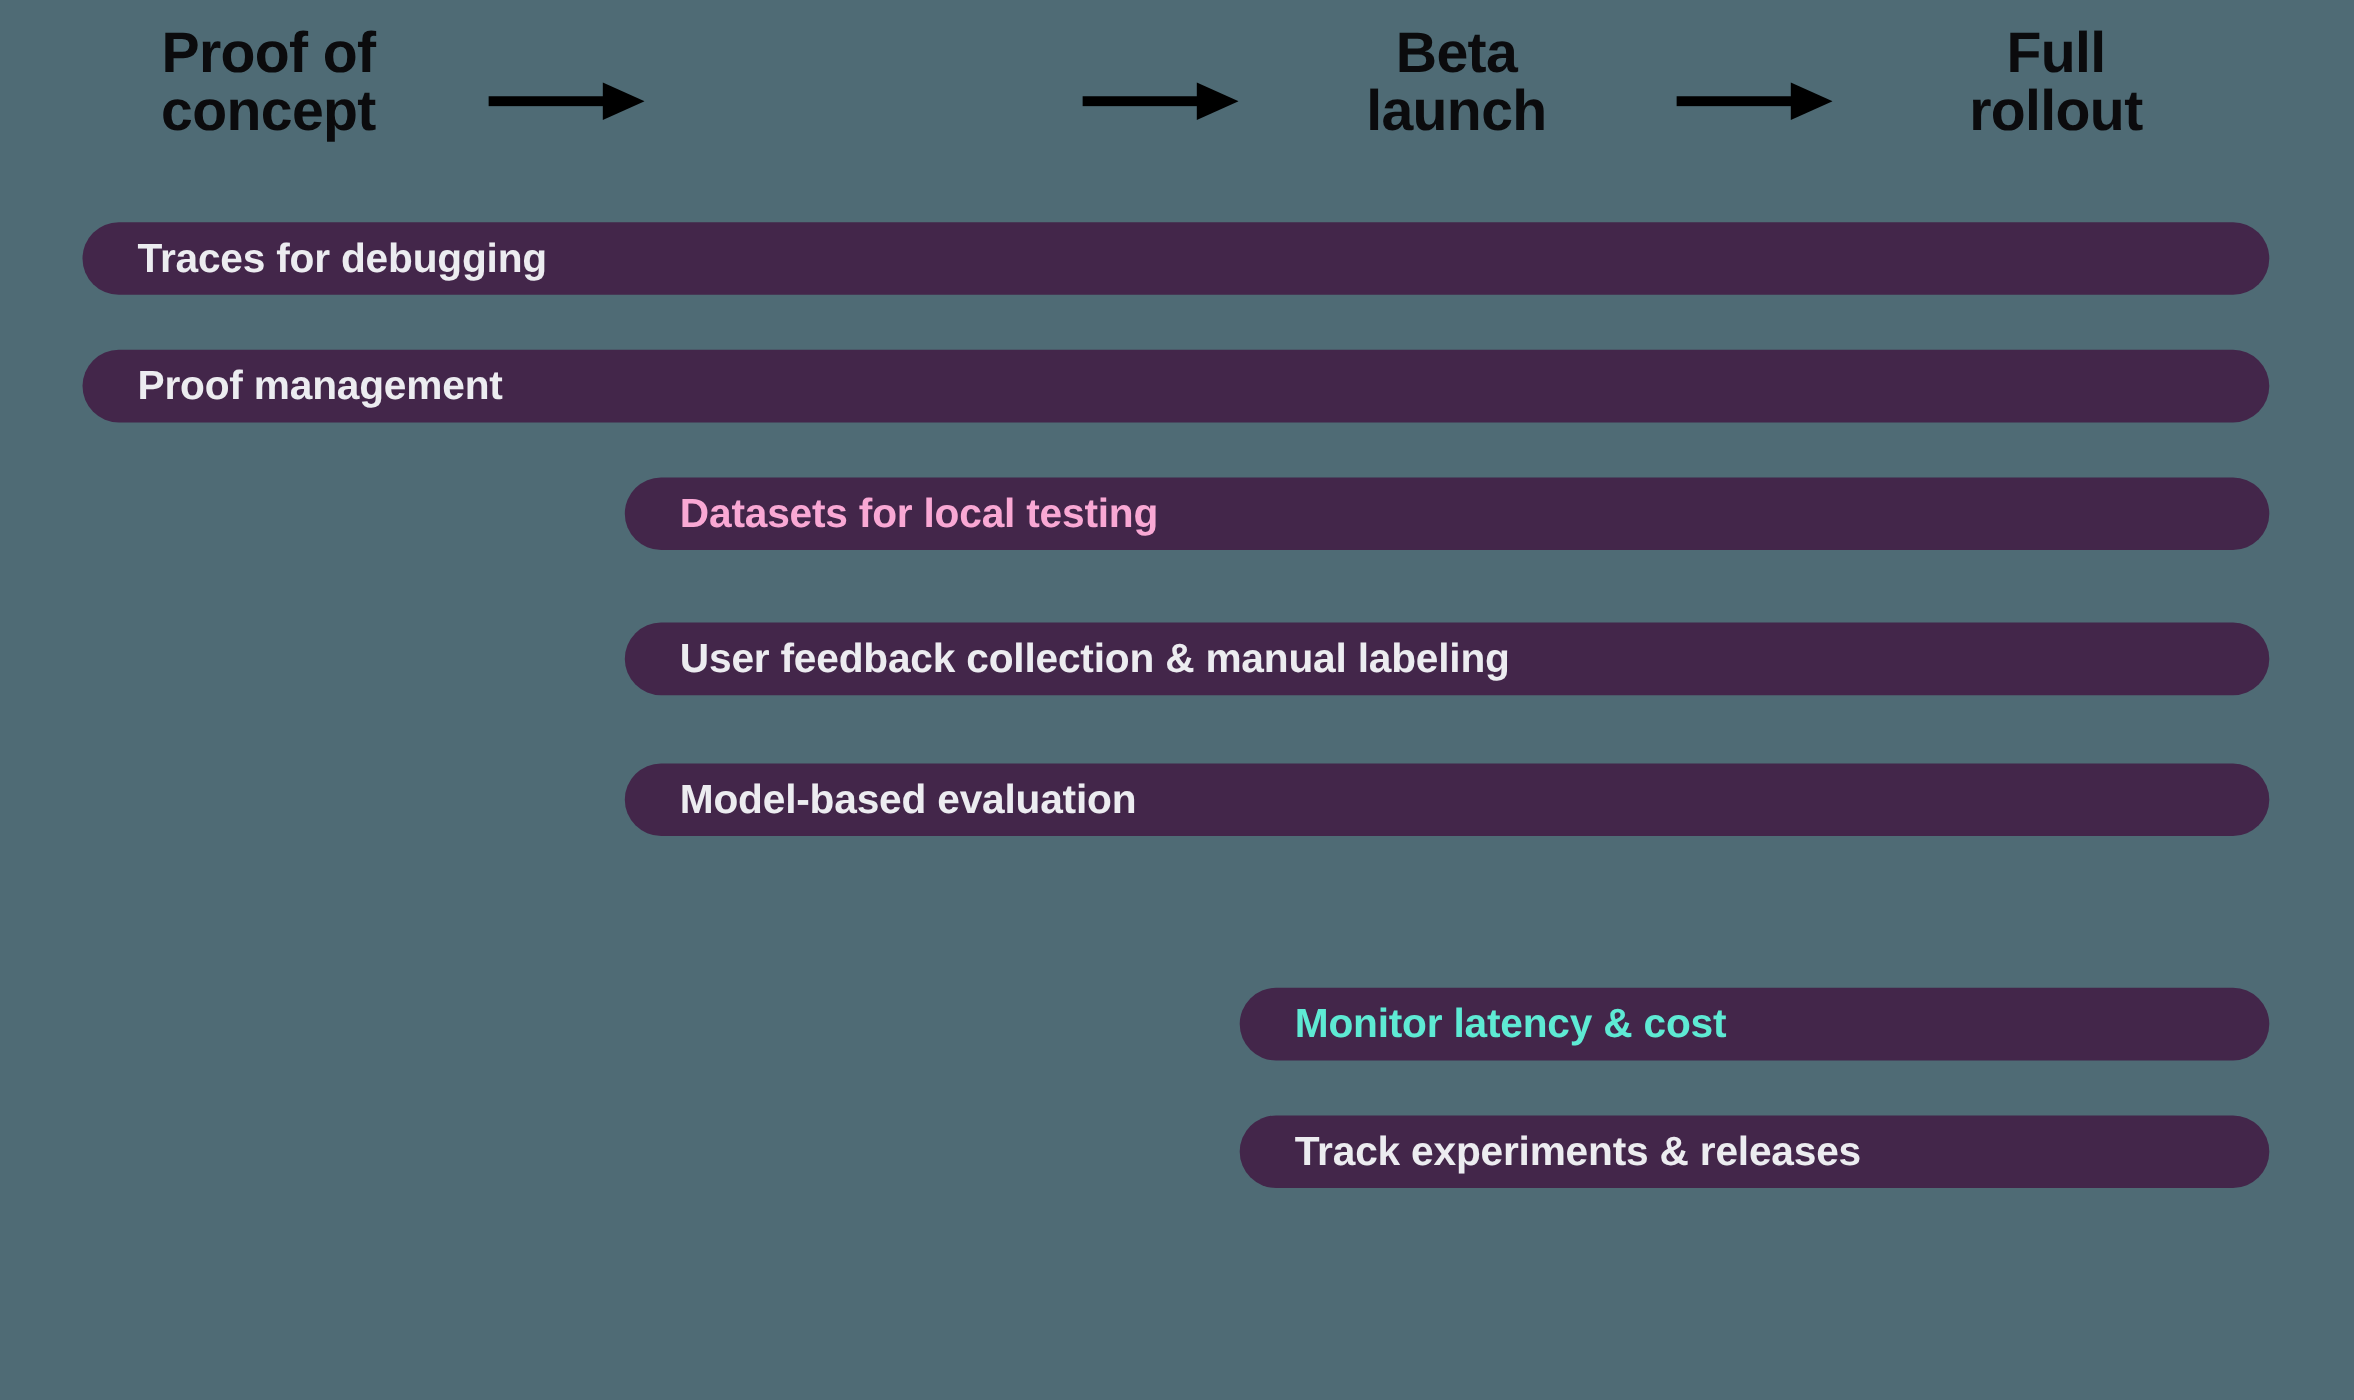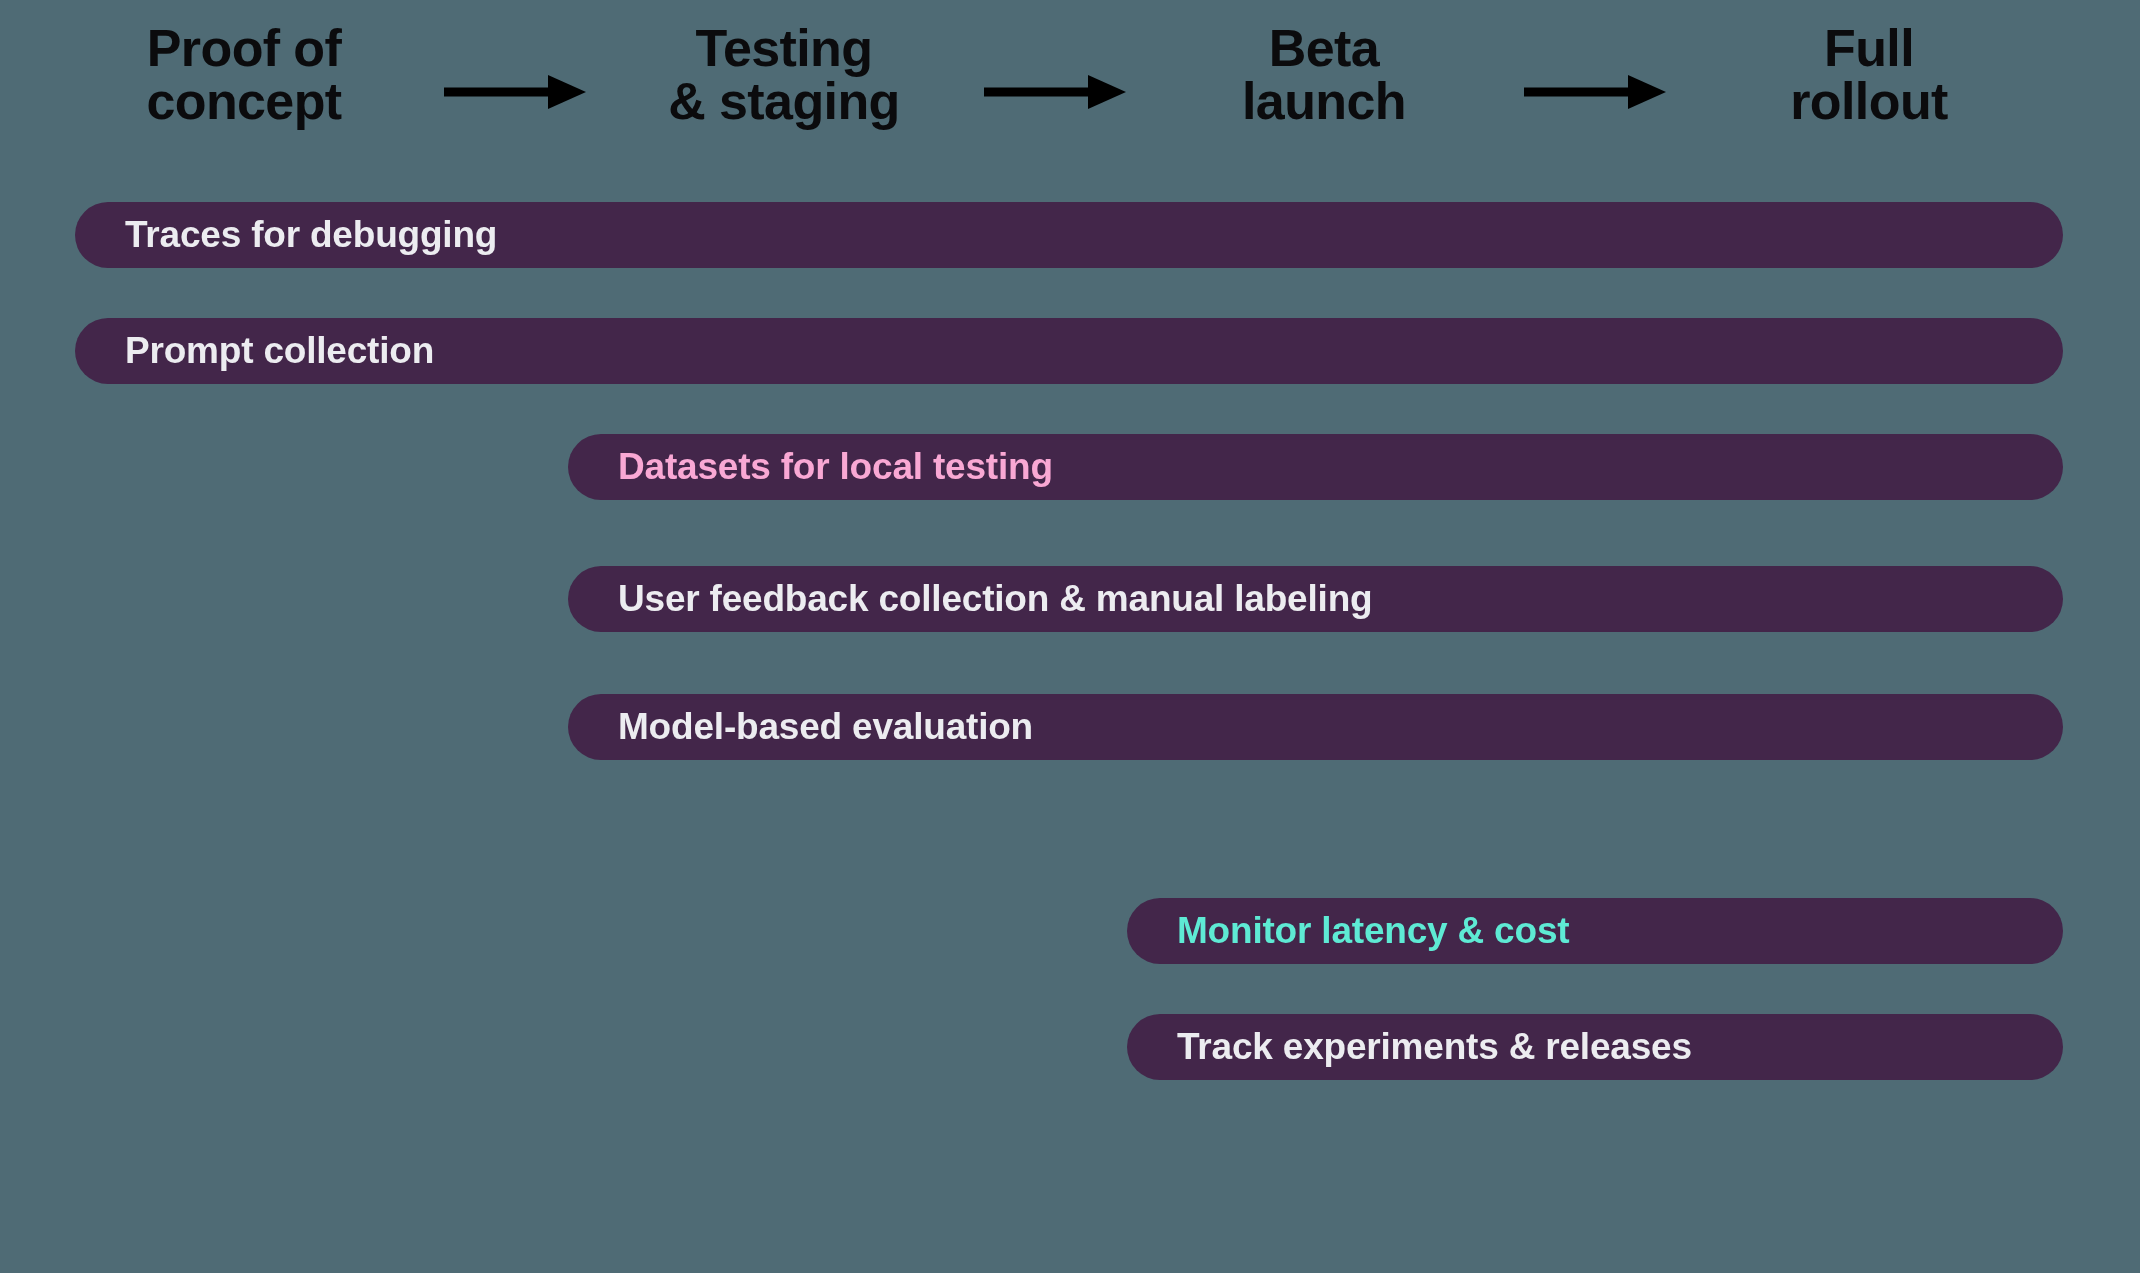--- a/index.html
+++ b/index.html
@@ -78,21 +78,20 @@
   .bar.align-left  { justify-content: flex-start; padding-left: 50px; }
   .bar.align-center{ justify-content: center;     padding: 0 40px; }
 </style>
 </head>
 <body>
 
 <div id="canvas">
 
   <div class="phase-header" id="phase-header">
       <div class="phase-label" style="left: 30px; width: 420px; color: rgb(11, 11, 13);"><span class="ln">Proof of</span><span class="ln">concept</span></div>
-      <div class="phase-label" style="left: 570px; width: 420px; color: rgb(11, 11, 13);"><span class="ln">Testing</span><span class="ln">&amp; staging</span></div>
       <div class="phase-label" style="left: 1110px; width: 420px; color: rgb(11, 11, 13);"><span class="ln">Beta</span><span class="ln">launch</span></div>
       <div class="phase-label" style="left: 1655px; width: 420px; color: rgb(11, 11, 13);"><span class="ln">Full</span><span class="ln">rollout</span></div>
       <div class="phase-arrow" style="left: 440px; width: 142px;">
         <svg width="142" height="44" viewBox="0 0 142 44">
           <rect x="0" y="17.5" width="108" height="9" fill="#000000"></rect>
           <polygon points="104,5 142,22 104,39" fill="#000000"></polygon>
         </svg>
       </div>
       <div class="phase-arrow" style="left: 980px; width: 142px;">
         <svg width="142" height="44" viewBox="0 0 142 44">
@@ -106,21 +105,21 @@
           <polygon points="104,5 142,22 104,39" fill="#000000"></polygon>
         </svg>
       </div>
     </div>
 
   <div class="bars" id="bars-layer">
       <div class="bar align-left" style="left: 75px; top: 202px; width: 1988px; background: rgb(67, 38, 74);">
         <span class="bar-label" style="color: rgb(236, 236, 240);">Traces for debugging</span>
       </div>
       <div class="bar align-left" style="left: 75px; top: 318px; width: 1988px; background: rgb(67, 38, 74);">
-        <span class="bar-label" style="color: rgb(236, 236, 240);">Prompt collection</span>
+        <span class="bar-label" style="color: rgb(236, 236, 240);">Proof management</span>
       </div>
       <div class="bar align-left" style="left: 568px; top: 434px; width: 1495px; background: rgb(67, 38, 74);">
         <span class="bar-label" style="color: #f9a8d4;">Datasets for local testing</span>
       </div>
       <div class="bar align-left" style="left: 568px; top: 550px; width: 1495px; background: rgb(67, 38, 74); margin-top: 16px;">
         <span class="bar-label" style="color: rgb(236, 236, 240);">User feedback collection &amp; manual labeling</span>
       </div>
       <div class="bar align-left" style="left: 568px; top: 694px; width: 1495px; background: rgb(67, 38, 74);">
         <span class="bar-label" style="color: rgb(236, 236, 240);">Model-based evaluation</span>
       </div>

